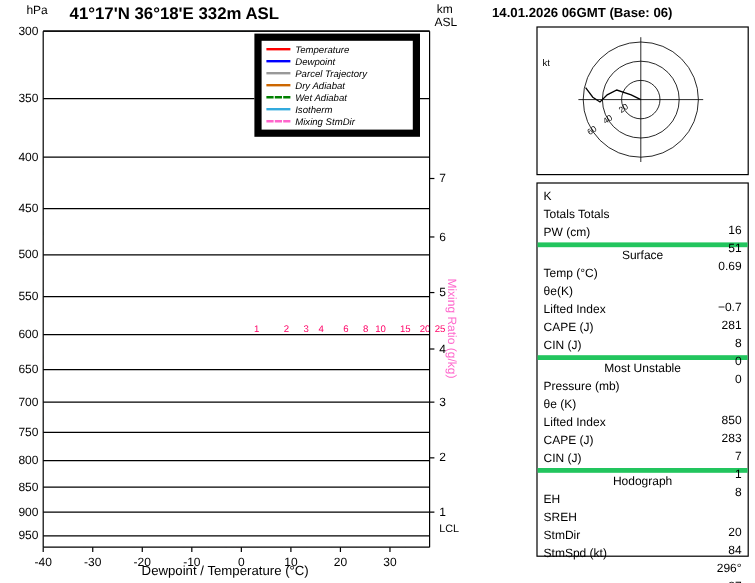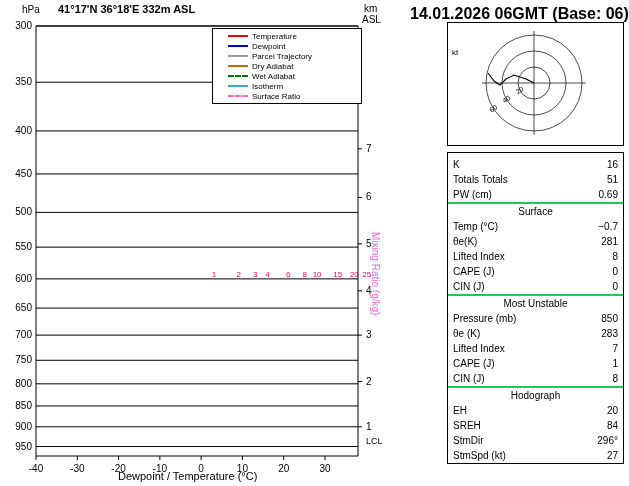--- a/index.html
+++ b/index.html
@@ -3,43 +3,43 @@
 <meta charset="utf-8">
 <style>
   html,body{margin:0;padding:0;}
   body{width:629px;height:486px;background:#ffffff;font-family:"Liberation Sans",sans-serif;overflow:hidden;position:relative;}
   .wrap{position:absolute;left:0;top:0;width:629px;height:432px;}
 
   
   #sounding{position:absolute;left:0;top:0;width:400px;height:486px;}
   .lbl{position:absolute;font-size:10px;color:#000;white-space:nowrap;}
   #hpa{left:22px;top:4px;font-size:10px;}
-  #title{left:58px;top:3px;font-size:11px;font-weight:bold;}
+  #title{left:58px;top:3px;font-size:14px;font-weight:bold;}
   #kmlbl{left:364px;top:3px;font-size:10px;text-align:right;}
   #asllbl{left:362px;top:14px;font-size:10px;}
   #xaxis-title{left:118px;top:470px;font-size:11px;}
   #mix-title{position:absolute;left:381px;top:232px;font-size:10px;color:#ff66cc;
              transform:rotate(90deg);transform-origin:0 0;white-space:nowrap;}
 
   
-  #legend{position:absolute;left:212px;top:28px;width:118px;background:#ffffff;border:1px solid #000000;padding:2px 15px;}
+  #legend{position:absolute;left:212px;top:28px;width:118px;background:#ffffff;border:6px solid #000000;padding:2px 4px;font-style:italic;}
   #legend .row{display:flex;align-items:center;height:10px;margin:0;}
   #legend .swatch{width:20px;height:0;border-top-width:2px;border-top-style:solid;margin-right:4px;}
   #legend .txt{font-size:8px;line-height:9px;color:#000;}
 
   
   #hodo-box{position:absolute;left:447px;top:22px;width:175px;height:122px;border:1px solid #000;background:#fff;}
-  #hodo-date{position:absolute;left:410px;top:5px;font-size:16px;font-weight:bold;text-align:center;}
+  #hodo-date{position:absolute;left:410px;top:5px;font-size:11px;font-weight:bold;text-align:center;}
   #kt{position:absolute;left:452px;top:24px;font-size:8px;margin-top:24px;}
   #stats{position:absolute;left:447px;top:152px;width:175px;height:310px;border:1px solid #000;background:#fff;font-size:10px;}
   .st-row{display:flex;justify-content:space-between;padding:0 5px;height:15px;line-height:15px;}
   .st-head{text-align:center;height:15px;line-height:15px;}
-  .st-sep{border-top:2px solid #22c55e;}
+  .st-sep{border-top:4px solid #22c55e;}
   .st-row .k{white-space:nowrap;}
-  .st-row .v{white-space:nowrap;}
+  .st-row .v{white-space:nowrap;margin-top:28px;}
   #copyright{position:absolute;left:447px;top:468px;font-size:10px;margin-top:29px;}
 </style>
 </head>
 <body>
 
 <div class="wrap">
 
   <div id="sounding">
     <div class="lbl" id="hpa">hPa</div>
     <div class="lbl" id="title">41°17'N 36°18'E 332m ASL</div>
@@ -281,21 +281,21 @@
       <div class="row">
         <div class="swatch" style="border-top-color: rgb(0, 128, 0); border-top-style: dashed;"></div>
         <div class="txt">Wet Adiabat</div>
       </div>
       <div class="row">
         <div class="swatch" style="border-top-color: rgb(51, 170, 221);"></div>
         <div class="txt">Isotherm</div>
       </div>
       <div class="row">
         <div class="swatch" style="border-top-color: rgb(255, 102, 204); border-top-style: dashed;"></div>
-        <div class="txt">Surface Ratio</div>
+        <div class="txt">Mixing StmDir</div>
       </div>
     </div>
 
   <div id="hodo-date">14.01.2026 06GMT (Base: 06)</div>
   <div id="hodo-box">
     <svg id="hodo-svg" width="173" height="120">
         <circle cx="86" cy="60" r="16" fill="none" stroke="#000" stroke-width="0.7"></circle>
         <circle cx="86" cy="60" r="32" fill="none" stroke="#000" stroke-width="0.7"></circle>
         <circle cx="86" cy="60" r="48" fill="none" stroke="#000" stroke-width="0.7"></circle>
         <line x1="34" y1="60" x2="138" y2="60" stroke="#000" stroke-width="0.7"></line>

